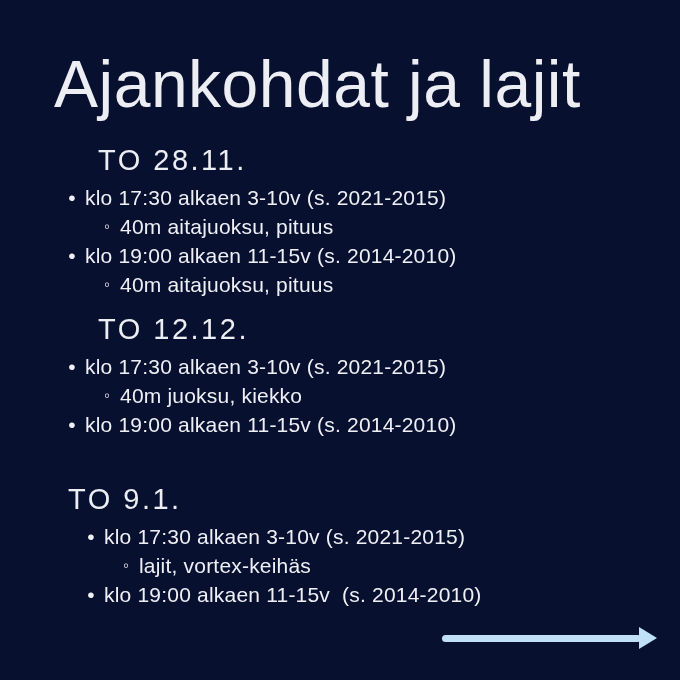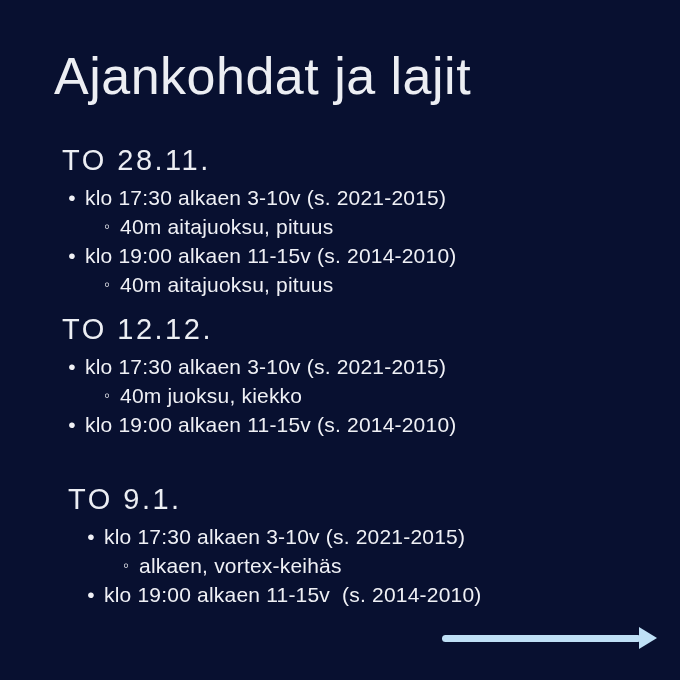--- a/index.html
+++ b/index.html
@@ -19,21 +19,21 @@
     position: relative;
     width: 680px;
     height: 680px;
     background: var(--background);
     color: var(--text);
   }
   .title {
     position: absolute;
     left: 54px;
     top: 46px;
-    font-size: 52px;
+    font-size: 66px;
     font-weight: 300;
     letter-spacing: 0.5px;
     color: var(--heading);
     white-space: nowrap;
   }
   .section {
     position: absolute;
     left: 62px;
     width: 580px;
   }
@@ -41,20 +41,21 @@
   .section-2 { top: 310px; }
   .section-3 { top: 480px; }
   .section-heading {
     font-size: 29px;
     font-weight: 300;
     letter-spacing: 2.5px;
     line-height: 38px;
     margin-bottom: 4px;
     color: var(--heading);
     white-space: nowrap;
+    margin-left: 36px;
   }
   .section-3 .section-heading { margin-left: 6px; }
   .section-3 .slots { margin-left: 19px; }
   .line {
     display: flex;
     align-items: flex-start;
     font-size: 21px;
     line-height: 29px;
     letter-spacing: 0.2px;
     white-space: pre;
@@ -142,21 +143,21 @@
 
   <section class="section section-3">
     <h2 class="section-heading">TO 9.1.</h2>
     <div class="slots">
       <div class="line">
         <span class="marker marker-dot"></span>
         <span class="line-text">klo 17:30 alkaen 3-10v (s. 2021-2015)</span>
       </div>
       <div class="line">
         <span class="marker marker-circle"></span>
-        <span class="line-text">alkaen, vortex-keihäs</span>
+        <span class="line-text">lajit, vortex-keihäs</span>
       </div>
       <div class="line">
         <span class="marker marker-dot"></span>
         <span class="line-text">klo 19:00 alkaen 11-15v  (s. 2014-2010)</span>
       </div>
     </div>
   </section>
 
   <div class="arrow">
     <div class="arrow-shaft"></div>

